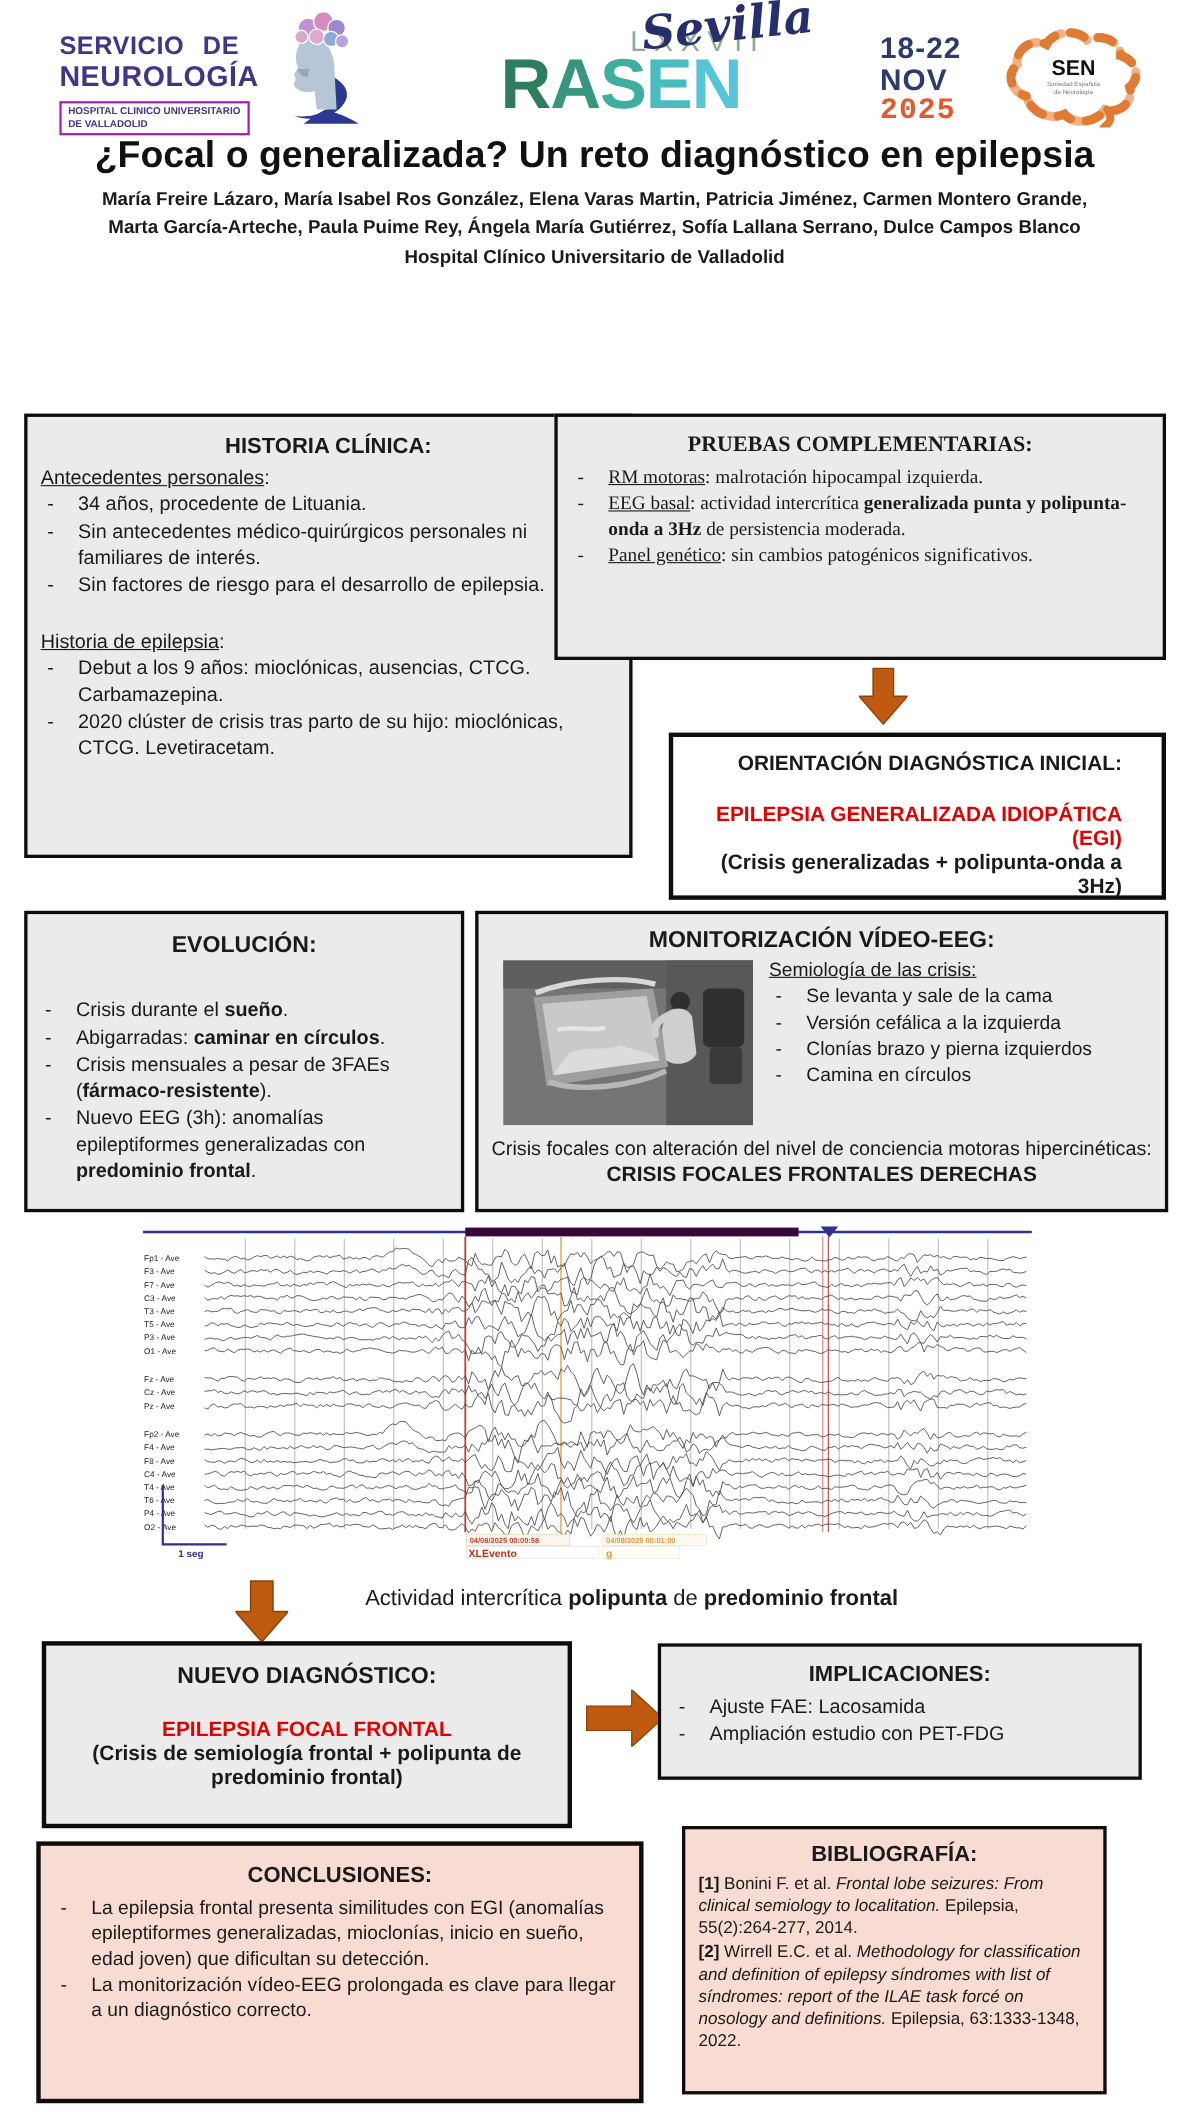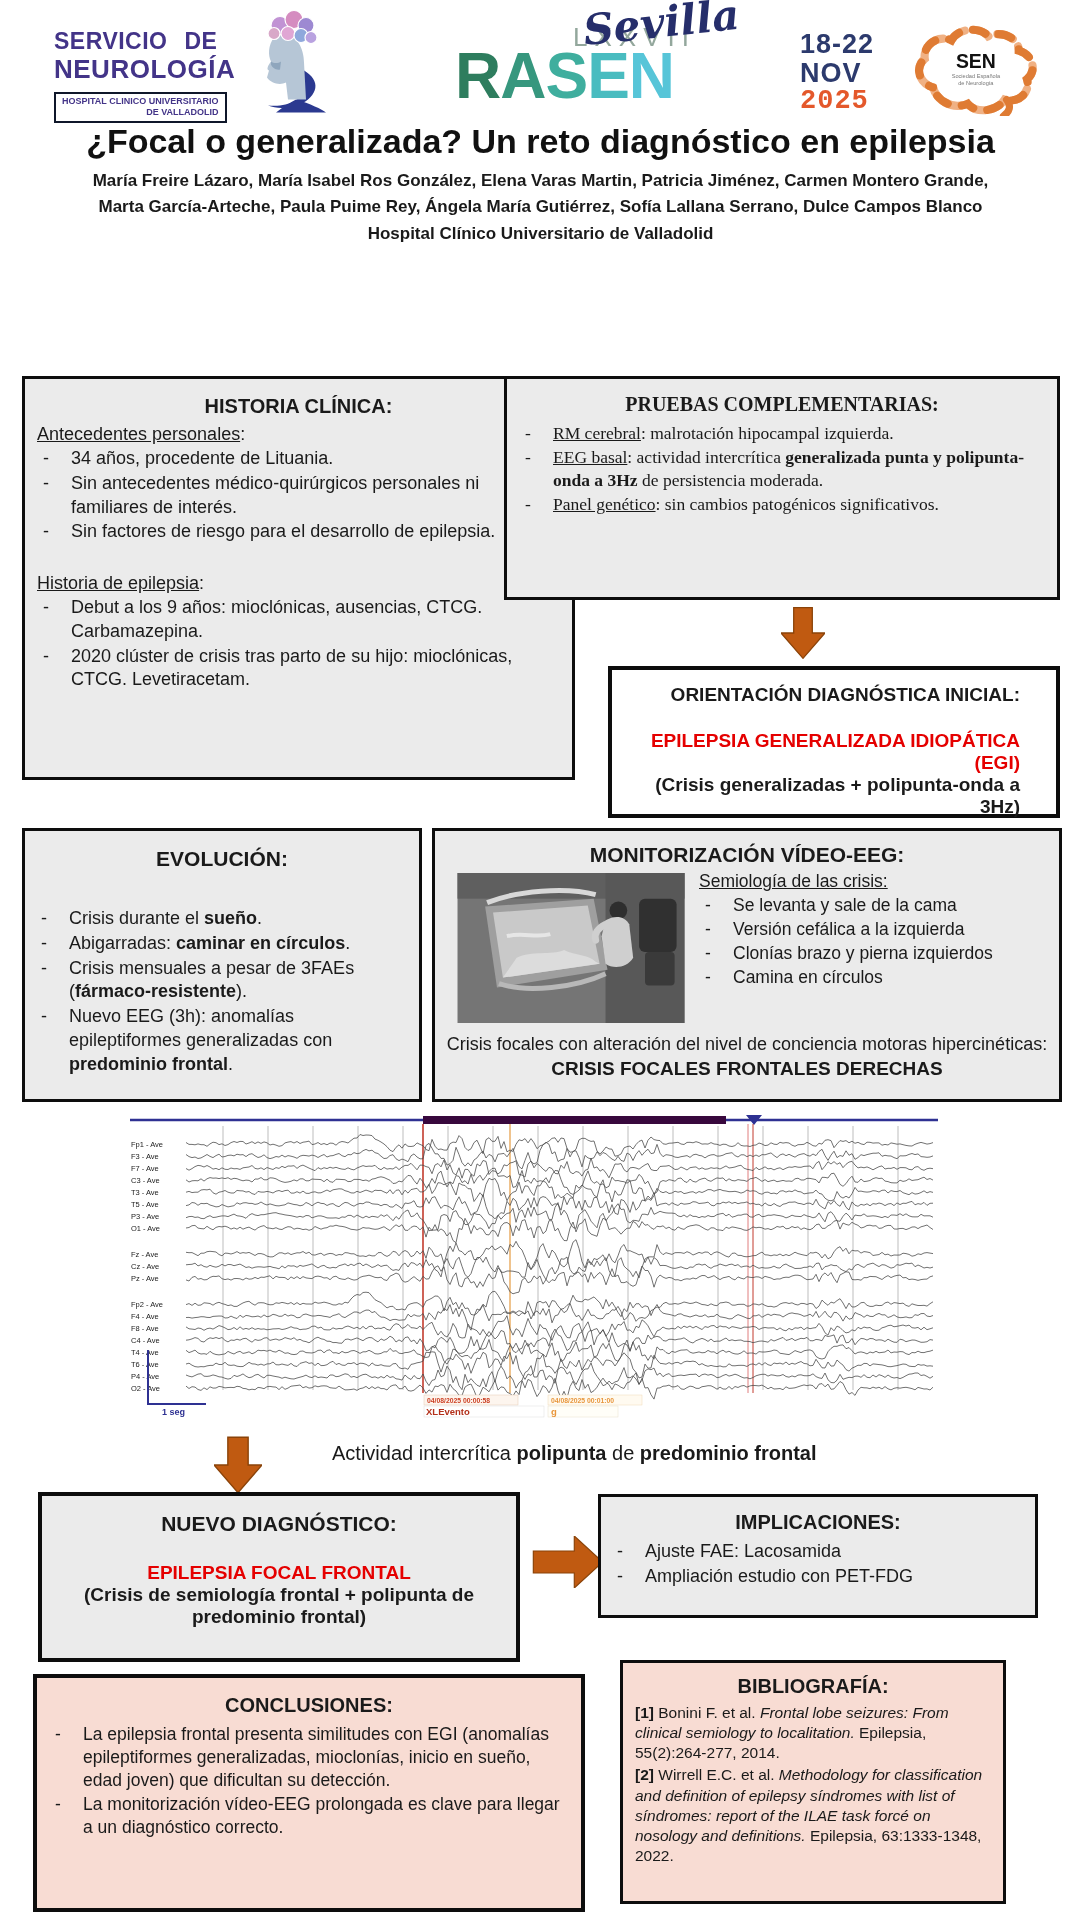--- a/index.html
+++ b/index.html
@@ -3,21 +3,21 @@
 <meta charset="utf-8">
 <style>
   html,body{margin:0;padding:0;background:#ffffff;}
   .poster{position:relative;width:1081px;height:1920px;background:#fff;
           font-family:"Liberation Sans",sans-serif;color:#1a1a1a;overflow:hidden;}
 
   
   .neuro-logo{position:absolute;left:50px;top:6px;width:290px;height:112px;}
   .nl-l1{position:absolute;left:4px;top:22px;font-size:23px;font-weight:bold;color:#433488;word-spacing:10px;letter-spacing:.5px;}
   .nl-l2{position:absolute;left:4px;top:48px;font-size:26px;font-weight:bold;color:#433488;letter-spacing:.5px;}
-  .nl-sub{position:absolute;left:4px;top:86px;border:2px solid #0f172a;padding:2px 6px;font-size:9px;font-weight:bold;color:#433488;line-height:1.25;text-align:right;background:#fff;}
+  .nl-sub{position:absolute;left:4px;top:86px;border:2px solid #a21caf;padding:2px 6px;font-size:9px;font-weight:bold;color:#433488;line-height:1.25;text-align:left;background:#fff;}
   .nl-head{position:absolute;left:188px;top:0px;}
 
   .congress{position:absolute;left:455px;top:4px;width:345px;height:115px;}
   .lxxvii{position:absolute;left:118px;top:18px;font-size:26px;color:#93a79c;letter-spacing:7px;font-weight:400;}
   .rasen{position:absolute;left:0px;top:40px;font-size:64px;font-weight:800;line-height:1;letter-spacing:-1px;}
   .sevilla{position:absolute;left:128px;top:-6px;font-size:42px;font-style:italic;font-weight:bold;
            font-family:"DejaVu Serif",serif;color:#262e6b;transform:rotate(-6deg);white-space:nowrap;}
   .dates{position:absolute;left:800px;top:30px;line-height:1.06;font-weight:600;font-size:27px;letter-spacing:1px;}
   .dates .d1,.dates .d2{color:#2c3a6d;}
   .dates .d3{color:#e4582b;font-family:Liberation Mono, monospace;}
@@ -157,21 +157,21 @@
           <span class="btxt"><span>2020 clúster de crisis tras parto de su hijo: mioclónicas, CTCG. Levetiracetam.</span></span>
         </div>
       </div>
   </div>
 
   <div class="box pruebas">
     <div class="box-title">PRUEBAS COMPLEMENTARIAS:</div>
     <div>
         <div class="bullet">
           <span class="dash">-</span>
-          <span class="btxt"><span style="text-decoration: underline;">RM cerebral</span><span>: malrotación hipocampal izquierda.</span></span>
+          <span class="btxt"><span style="text-decoration: underline;">RM motoras</span><span>: malrotación hipocampal izquierda.</span></span>
         </div>
         <div class="bullet">
           <span class="dash">-</span>
           <span class="btxt"><span style="text-decoration: underline;">EEG basal</span><span>: actividad intercrítica </span><span style="font-weight: bold;">generalizada punta y polipunta-onda a 3Hz</span><span> de persistencia moderada.</span></span>
         </div>
         <div class="bullet">
           <span class="dash">-</span>
           <span class="btxt"><span style="text-decoration: underline;">Panel genético</span><span>: sin cambios patogénicos significativos.</span></span>
         </div>
       </div>

